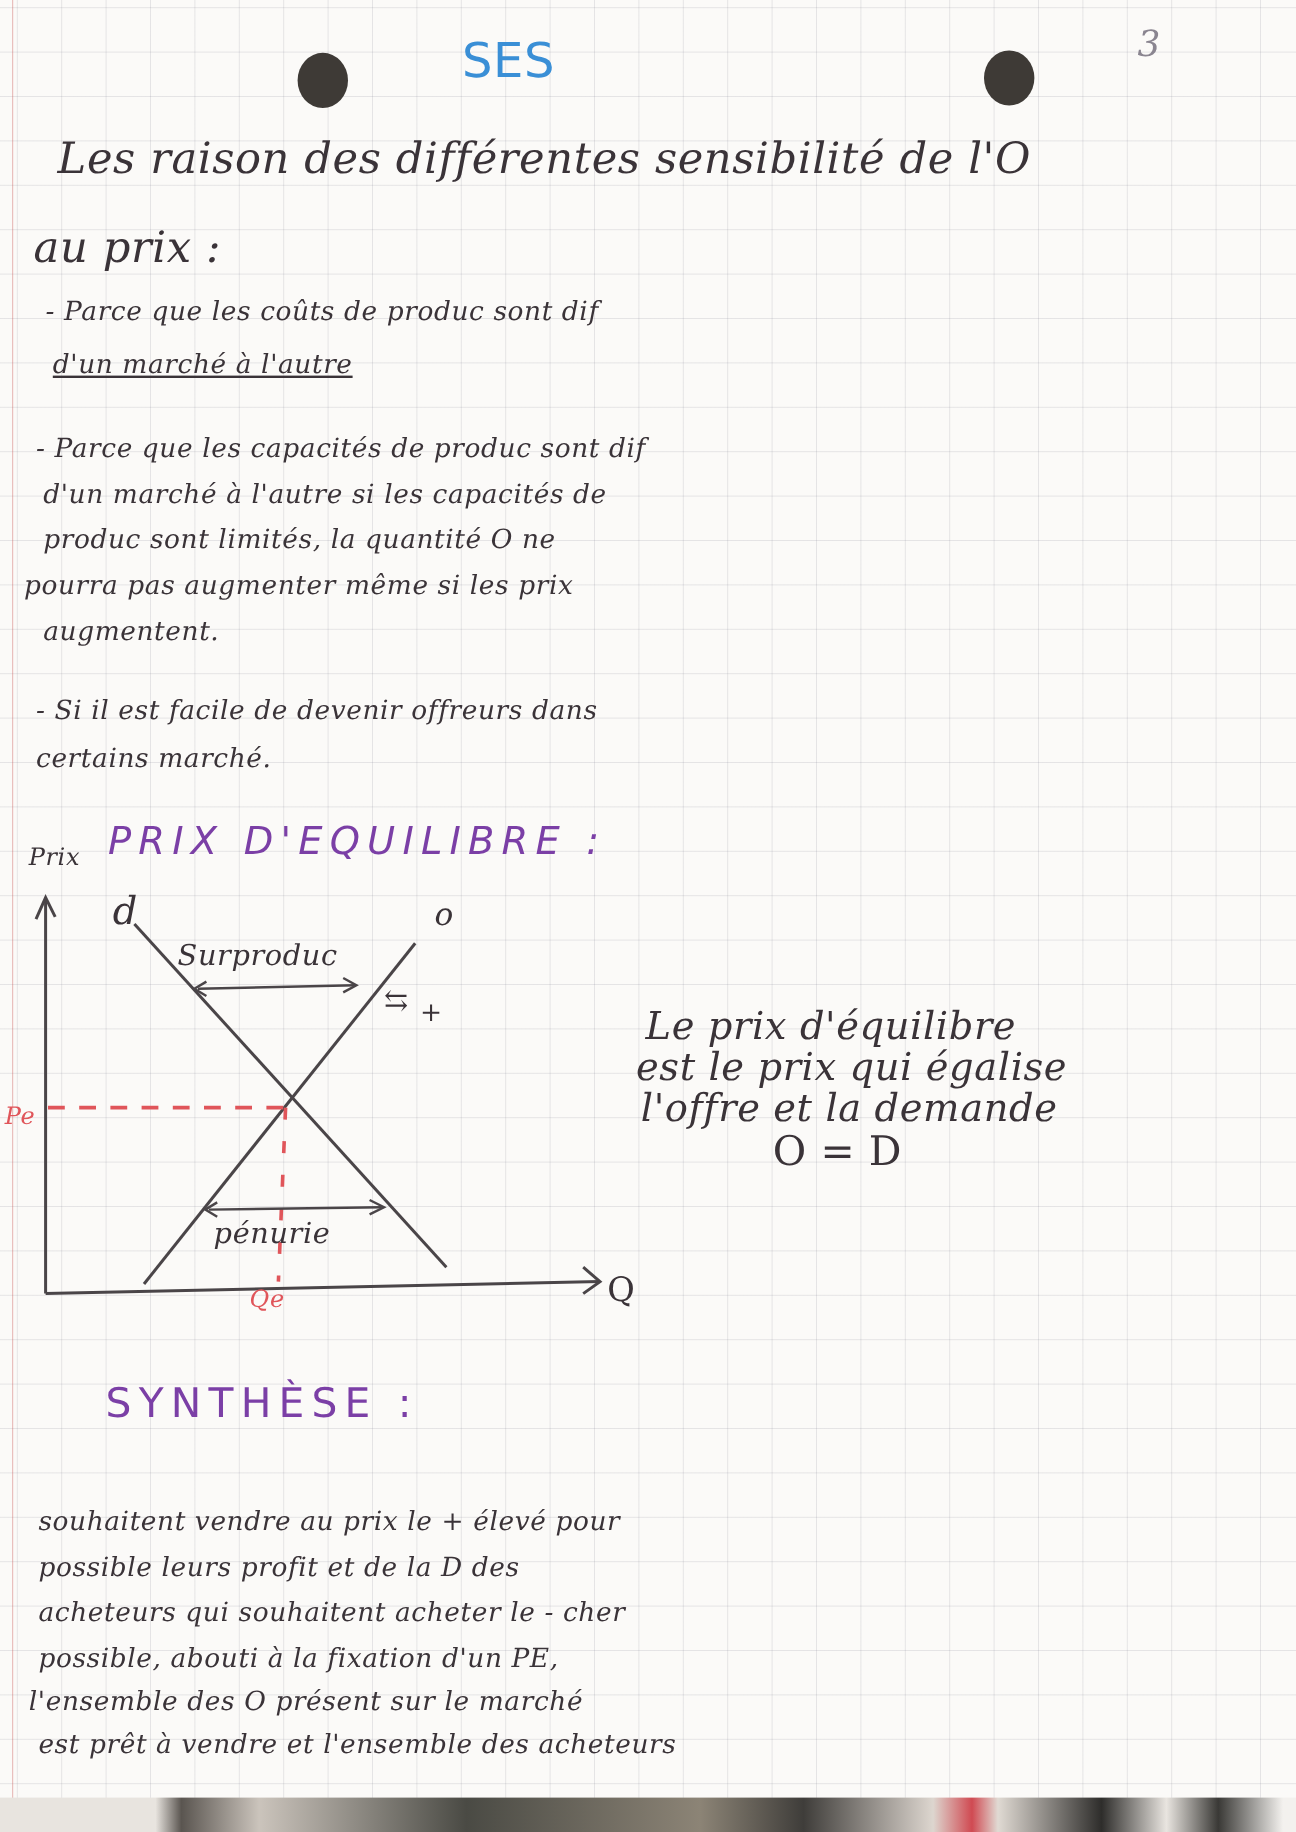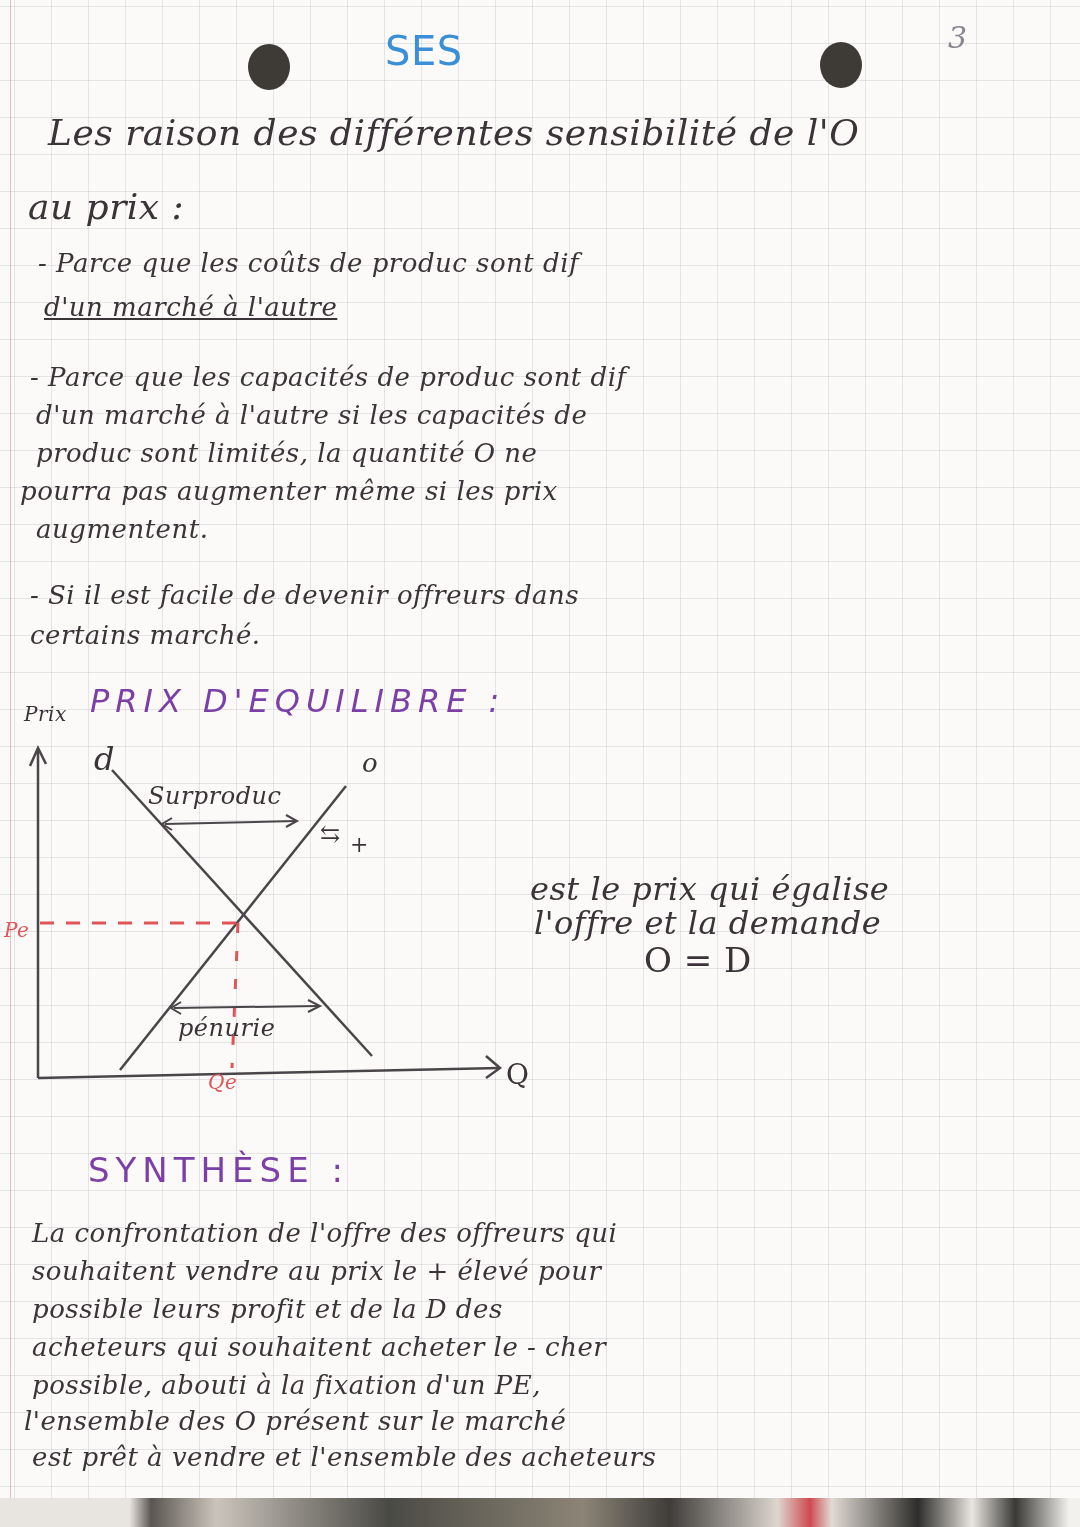--- a/index.html
+++ b/index.html
@@ -25,21 +25,21 @@
     background:#3e3a36;
   }
   .hw {
     position:absolute; font-family:"DejaVu Serif", serif; font-style:italic;
     color:#3a3338; white-space:nowrap; letter-spacing:0.5px;
   }
   .title-ses { color:#3a8fd6; font-family:"DejaVu Sans", sans-serif; font-style:normal; font-size:40px; }
   .purple { color:#7b3fa6; font-family:"DejaVu Sans", sans-serif; font-style:italic; letter-spacing:6px; }
   .red { color:#e0555a; }
   .big { font-size:36px; }
-  .mid { font-size:26px; }
+  .mid { font-size:22px; }
   .desk {
     position:absolute; left:0; top:1498px; width:1080px; height:29px;
     background:linear-gradient(to right,#e8e4df 0%,#e8e4df 12%,#5a5550 14%,#cbc4bc 20%,#4a4a44 36%,#8c8476 54%,#3f3d3a 62%,#ddd6cf 72%,#d04a52 75%,#e0dad3 77%,#2e2d2b 85%,#e9e5e0 90%,#3a3936 94%,#f3f1ee 99%);
   }
   svg { position:absolute; overflow:visible; }
 </style>
 </head>
 <body>
 
 <div class="page">
@@ -96,27 +96,27 @@
   <div class="hw" style="left:94px;top:740px;font-size:32px;">d</div>
   <div class="hw" style="left:362px;top:748px;font-size:26px;">o</div>
   <div class="hw" style="left:148px;top:782px;font-size:24px;">Surproduc</div>
   <div class="hw" style="left:320px;top:820px;font-size:24px;">⇆</div>
   <div class="hw" style="left:350px;top:832px;font-size:22px;">+</div>
   <div class="hw" style="left:178px;top:1014px;font-size:24px;">pénurie</div>
   <div class="hw red" style="left:4px;top:918px;font-size:20px;">Pe</div>
   <div class="hw red" style="left:208px;top:1070px;font-size:20px;">Qe</div>
   <div class="hw" style="left:506px;top:1058px;font-size:28px;font-style:normal;">Q</div>
 
+  <div class="hw" style="left:538px;top:836px;font-size:32px;">Le prix d'équilibre</div>
   <div class="hw" style="left:530px;top:870px;font-size:32px;">est le prix qui égalise</div>
   <div class="hw" style="left:534px;top:904px;font-size:32px;">l'offre et la demande</div>
   <div class="hw" style="left:644px;top:940px;font-size:34px;font-style:normal;">O = D</div>
 
   <div class="hw purple" style="left:88px;top:1150px;font-size:34px;font-style:normal;">SYNTHÈSE :</div>
 
-  <div class="hw mid" style="left:32px;top:1218px;">La confrontation de l'offre des offreurs qui</div>
   <div class="hw mid" style="left:32px;top:1256px;">souhaitent vendre au prix le + élevé pour</div>
   <div class="hw mid" style="left:32px;top:1294px;">possible leurs profit et de la D des</div>
   <div class="hw mid" style="left:32px;top:1332px;">acheteurs qui souhaitent acheter le - cher</div>
   <div class="hw mid" style="left:32px;top:1370px;">possible, abouti à la fixation d'un PE,</div>
   <div class="hw mid" style="left:24px;top:1406px;">l'ensemble des O présent sur le marché</div>
   <div class="hw mid" style="left:32px;top:1442px;">est prêt à vendre et l'ensemble des acheteurs</div>
 </div>
 
 <div class="desk"></div>
 

